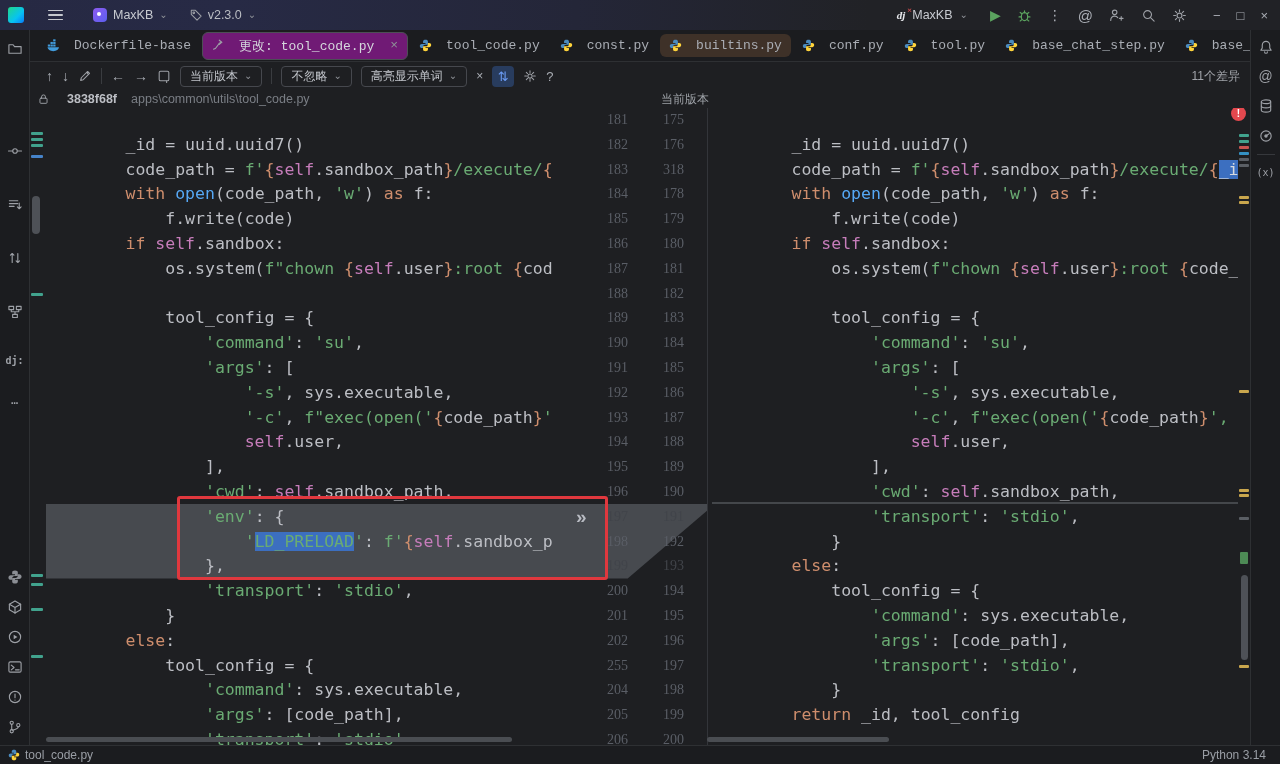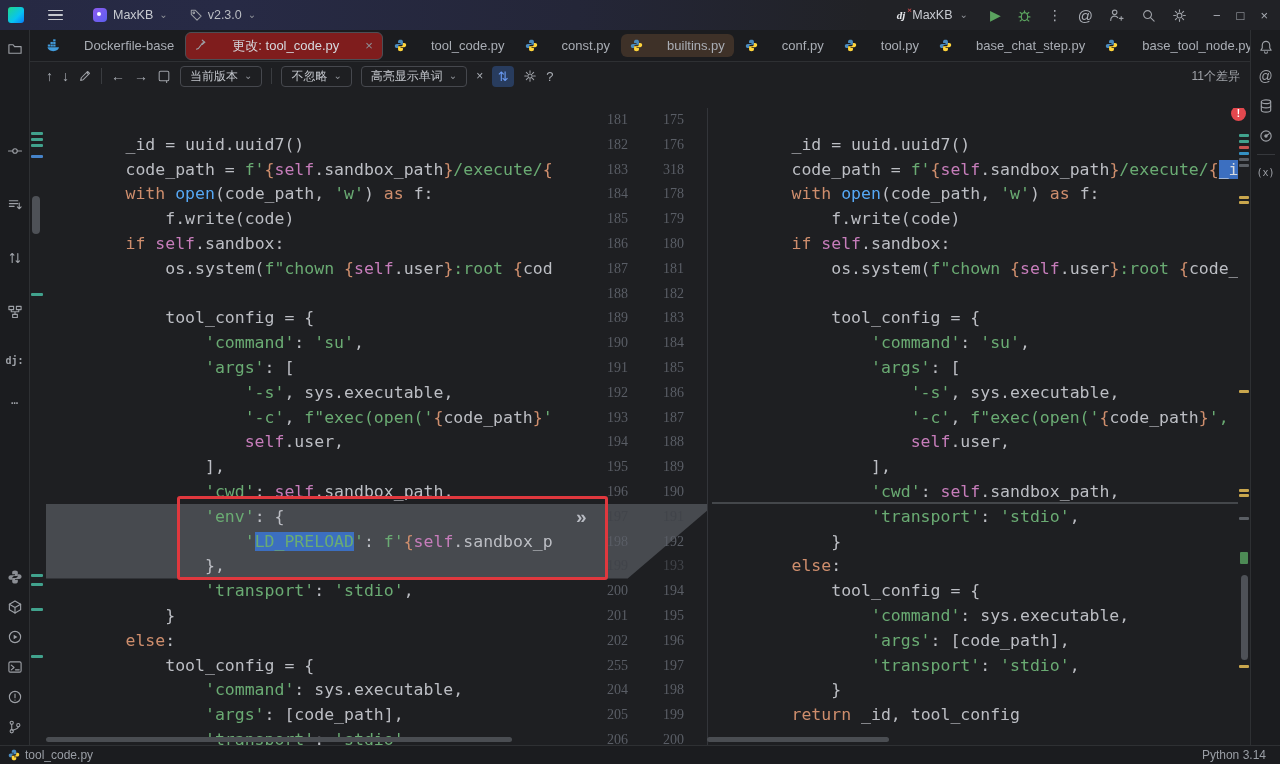--- a/index.html
+++ b/index.html
@@ -29,23 +29,23 @@
   #tb-right{margin-left:auto;display:flex;align-items:center;gap:16px;padding-right:12px;}
   .dj{font-weight:bold;font-size:11px;color:#E8EAEE;position:relative;font-family:"Liberation Serif",serif;font-style:italic;}
   .dj sup{color:#E35252;font-size:9px;position:absolute;top:-4px;right:-7px;font-style:normal;}
   .glyph{font-size:14px;color:var(--ui-fg);line-height:1;cursor:pointer;}
   .green{color:#5BA35F;}
   .winctl{font-size:13px;color:var(--ui-fg);cursor:pointer;}
 
   
   #tabbar{position:absolute;left:30px;top:30px;width:1220px;height:32px;background:var(--panel2);
     border-bottom:1px solid var(--border);display:flex;align-items:center;padding-left:8px;}
-  .tab{display:flex;align-items:center;gap:24px;padding:4px 9px;font-size:13px;color:#A9ADB4;
-    border-radius:6px;margin-right:2px;cursor:pointer;white-space:nowrap;}
-  .tab.active{border:1px solid #4C4F55;background:#7f1d1d;color:#D5D8DD;}
+  .tab{display:flex;align-items:center;gap:14px;padding:4px 9px;font-size:13px;color:#A9ADB4;
+    border-radius:6px;margin-right:2px;cursor:pointer;white-space:nowrap;font-family:Liberation Mono, monospace;}
+  .tab.active{border:1px solid #4C4F55;background:#701a75;color:#D5D8DD;}
   .tab.hl{background:#3E3128;}
   .tabclose{color:#8F9298;font-size:13px;margin-left:2px;}
   #tab-overflow{margin-left:auto;margin-right:10px;font-size:14px;color:var(--ui-fg);}
 
   
   .strip{position:absolute;top:30px;width:30px;height:715px;background:var(--panel2);}
   #left-strip{left:0;border-right:1px solid var(--border);}
   #right-strip{left:1250px;border-left:1px solid var(--border);}
   .strip .sico{position:absolute;left:50%;transform:translate(-50%,-50%);cursor:pointer;}
   .strip .divline{position:absolute;left:6px;width:18px;height:1px;background:#36383C;}
@@ -441,20 +441,31 @@
     <svg width="14" height="14" viewBox="0 0 16 16">
         <g class="ln-ico">
           <circle cx="8" cy="8" r="2.4"></circle>
           <path d="M8 2v2M8 12v2M2 8h2M12 8h2M3.8 3.8L5.2 5.2M10.8 10.8l1.4 1.4M12.2 3.8l-1.4 1.4M5.2 10.8l-1.4 1.4"></path>
         </g>
       </svg>
     <span class="ti" style="font-size:13px;">?</span>
     <span id="diff-count">11个差异</span>
   </div>
 
+  <div id="diffheader">
+    <svg width="11" height="12" viewBox="0 0 14 14" style="margin-left:8px;">
+        <g class="ln-ico">
+          <rect x="2.5" y="6" width="9" height="6.5" rx="1.2"></rect>
+          <path d="M4.5 6V4.3a2.5 2.5 0 015 0V6"></path>
+        </g>
+      </svg>
+    <span id="revision">3838f68f</span>
+    <span id="file-path">apps\common\utils\tool_code.py</span>
+    <span id="right-title">当前版本</span>
+  </div>
 
   <div id="diffarea">
     <div id="chunk"></div>
     <div id="del-line"></div>
 
     <div class="mark" style="left:1px;top:24px;width:12px;height:2.5px;background:#41A28D;"></div>
     <div class="mark" style="left:1px;top:30px;width:12px;height:2.5px;background:#41A28D;"></div>
     <div class="mark" style="left:1px;top:36px;width:12px;height:2.5px;background:#41A28D;"></div>
     <div class="mark" style="left:1px;top:47px;width:12px;height:2.5px;background:#4683C9;"></div>
     <div class="thumbv" style="left:2px;top:88px;width:8px;height:38px;"></div>

